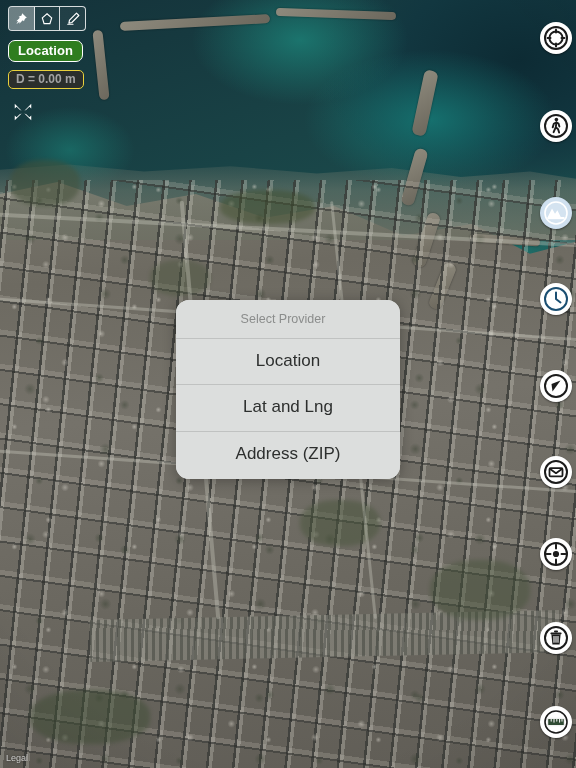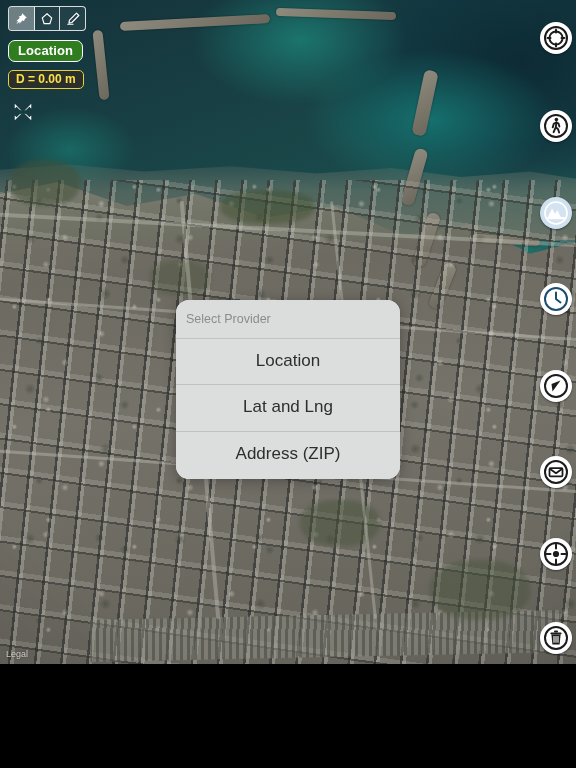--- a/index.html
+++ b/index.html
@@ -6,21 +6,21 @@
     margin: 0;
     padding: 0;
     background: #000;
   }
   body {
     font-family: "Liberation Sans", sans-serif;
   }
   #screen {
     position: relative;
     width: 576px;
-    height: 664px;
+    height: 768px;
     overflow: hidden;
     background: #2a4a44;
     -webkit-font-smoothing: antialiased;
   }
 
   
   #map {
     position: absolute;
     inset: 0;
     overflow: hidden;
@@ -147,21 +147,21 @@
     padding: 3px 9px 4px 9px;
     line-height: 1;
     letter-spacing: 0.1px;
   }
   .badge-distance {
     margin-top: 8px;
     display: inline-block;
     background: #2b2f2c;
     border: 1.5px solid #e8d13c;
     border-radius: 5px;
-    color: #fde047;
+    color: #a3a3a3;
     font-size: 12px;
     font-weight: bold;
     padding: 2px 7px 3px 7px;
     line-height: 1;
   }
   .shrink-btn {
     margin-top: 10px;
     margin-left: 2px;
     width: 26px; height: 26px;
     display:flex; align-items:center; justify-content:center;
@@ -200,20 +200,21 @@
     position: absolute;
     left: 176px;
     top: 300px;
     width: 224px;
     background: #d9dbda;
     border-radius: 13px;
     overflow: hidden;
     box-shadow: 0 2px 14px rgba(0,0,0,0.30);
   }
   .sheet-title {
+    text-align: center;
     font-size: 12.5px;
     color: #8b8d8c;
     padding: 13px 20px 12px 10px;
     line-height: 1;
     background: #dbdddc;
   }
   .sheet-item {
     text-align: center;
     font-size: 17px;
     color: #2d2f2e;

